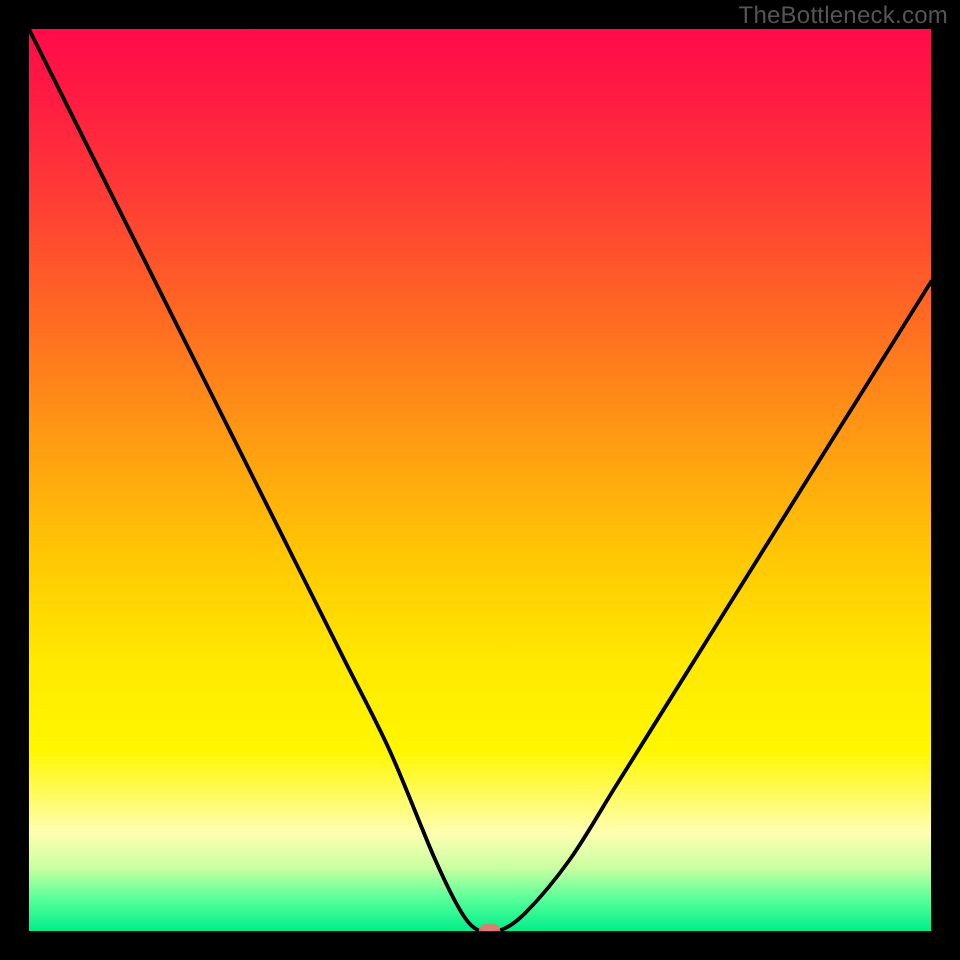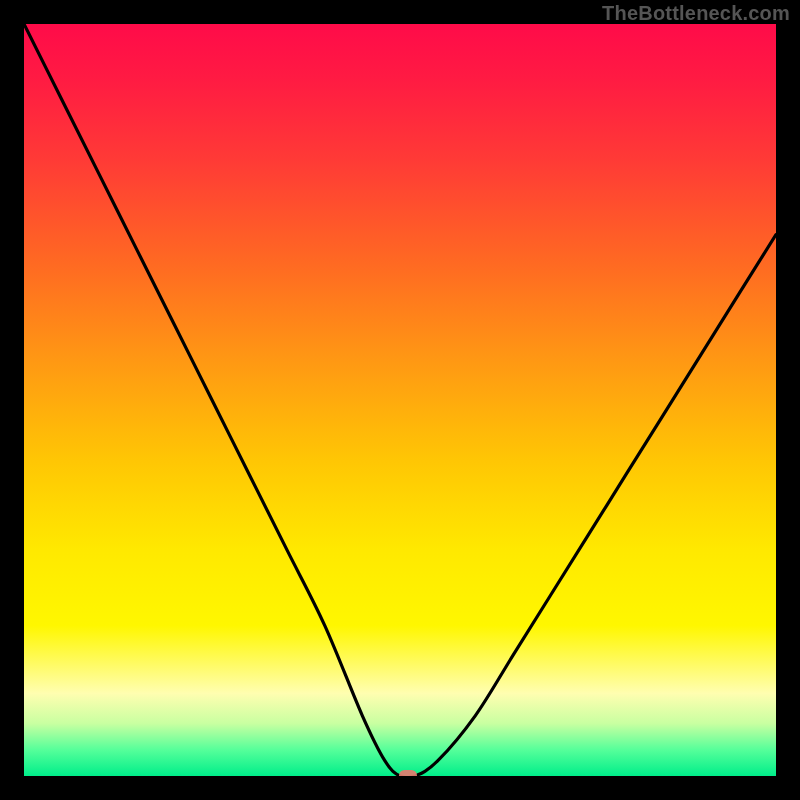--- a/index.html
+++ b/index.html
@@ -18,21 +18,21 @@
     width: 800px;
     height: 800px;
     background: #000;
   }
   .watermark {
     position: absolute;
     top: 2px;
     right: 10px;
     color: #555;
     font-size: 20px;
-    font-weight: 700;
+    font-weight: 400;
     letter-spacing: 0.2px;
     user-select: none;
   }
   .plot {
     position: absolute;
     left: 24px;
     top: 24px;
     width: 752px;
     height: 752px;
     overflow: hidden;

